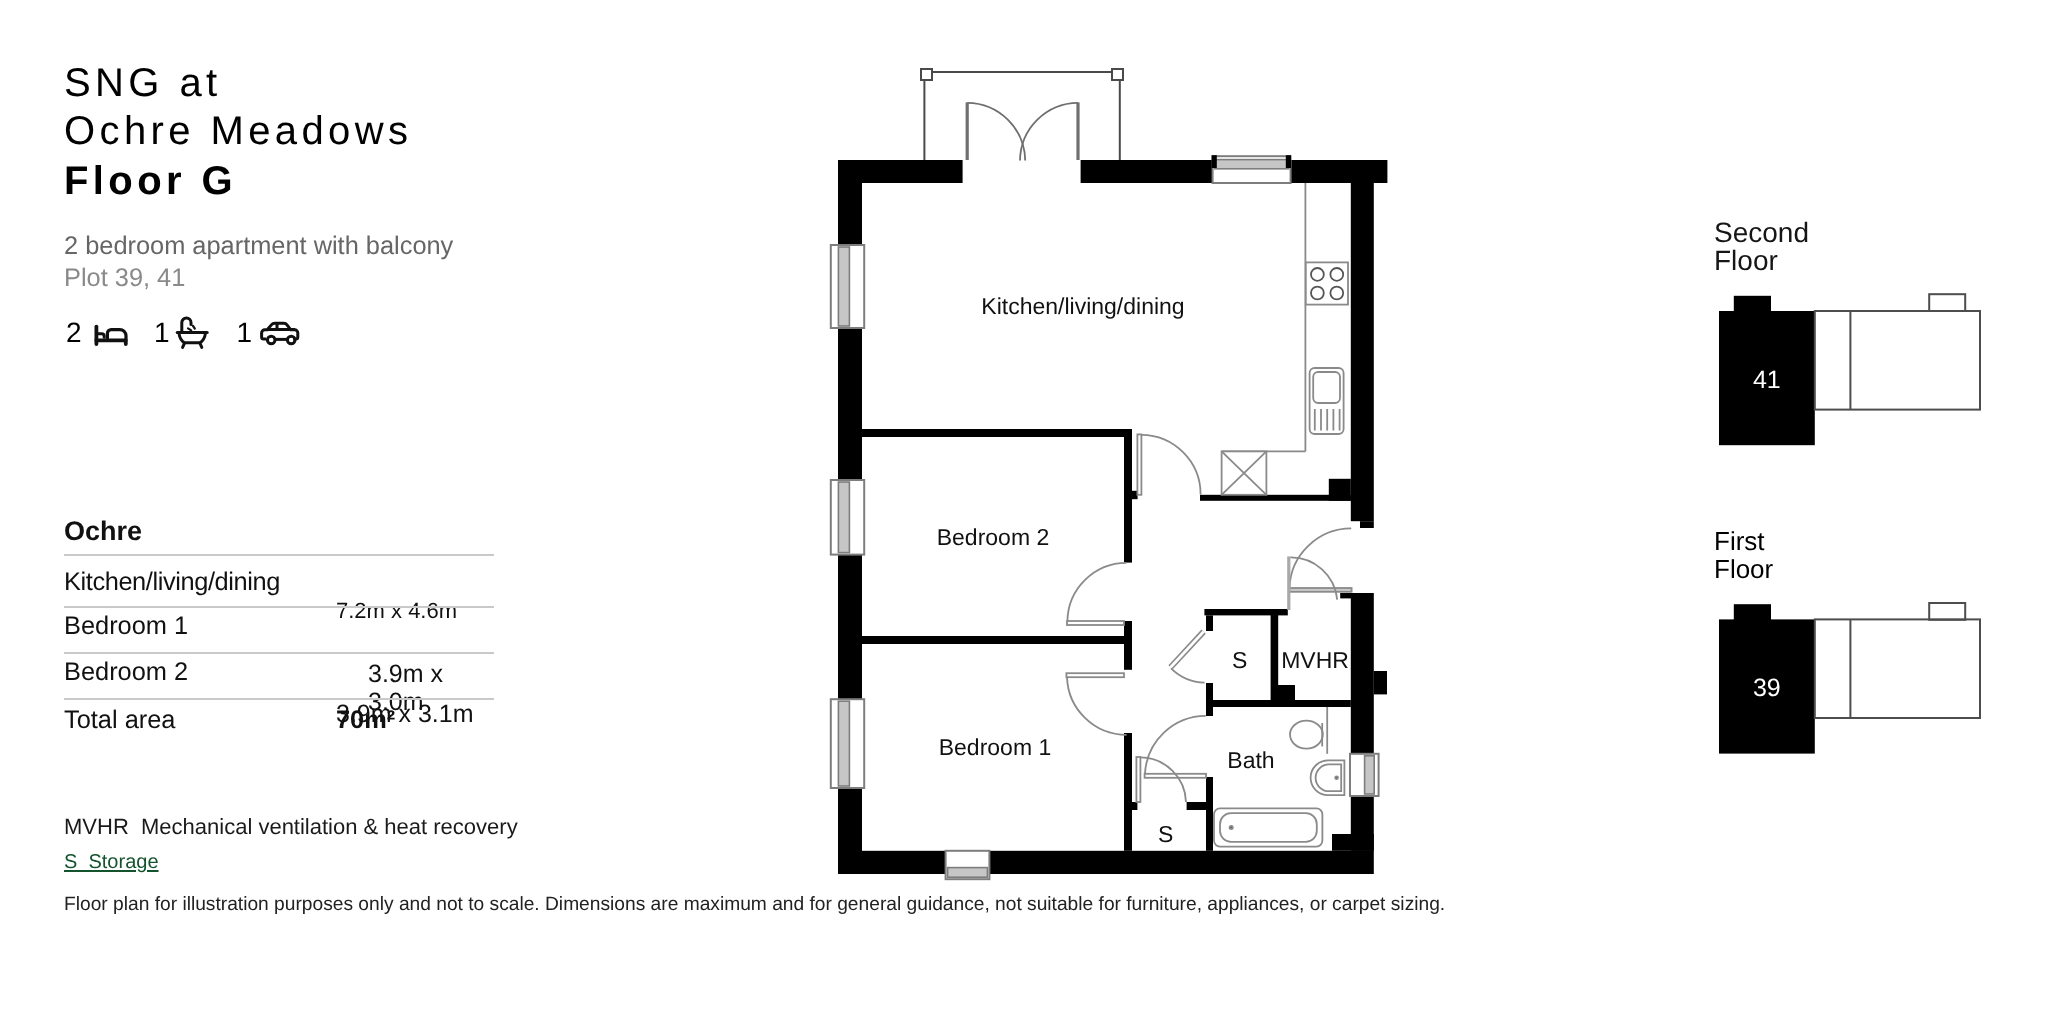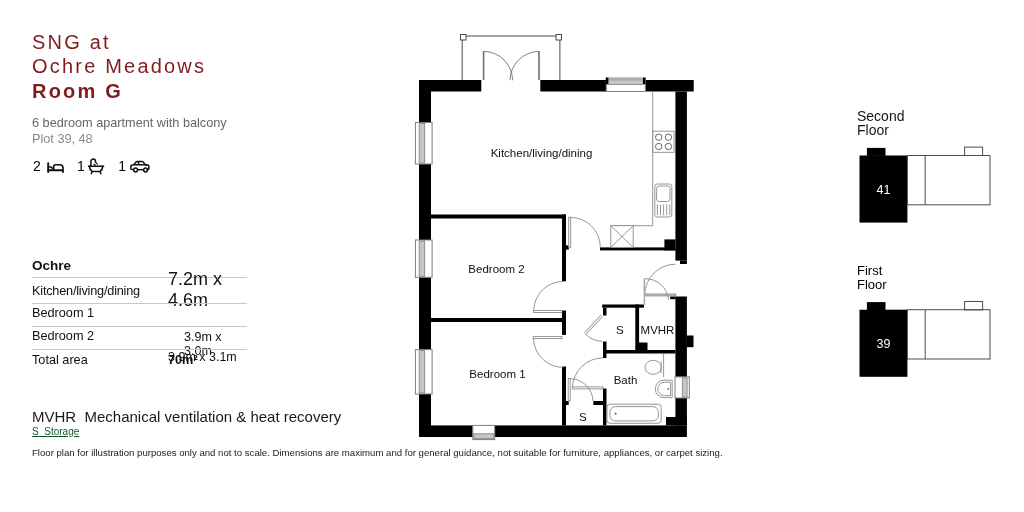--- a/index.html
+++ b/index.html
@@ -3,27 +3,27 @@
 <meta charset="utf-8">
 <style>
   html,body{margin:0;padding:0;background:#fff;}
   body{width:1024px;height:512px;position:relative;overflow:hidden;
        font-family:"Liberation Sans",sans-serif;color:#111;}
   .abs{position:absolute;}
 </style>
 </head>
 <body>
 
-<div class="abs" style="left:32px;top:29.5px;font-size:20px;line-height:24.6px;letter-spacing:2.2px;color:#7f1d1d;">
-  SNG at<br>Ochre Meadows<br><span style="font-weight:bold;">Room G</span>
+<div class="abs" style="left:32px;top:29.5px;font-size:20px;line-height:24.6px;letter-spacing:2.2px;color:#000000;">
+  SNG at<br>Ochre Meadows<br><span style="font-weight:bold;">Floor G</span>
 </div>
 
-<div class="abs" style="left:32px;top:116px;font-size:12.7px;color:#666;">6 bedroom apartment with balcony</div>
-
-<div class="abs" style="left:32px;top:131.8px;font-size:12.7px;color:#8a8a8a;">Plot 39, 48</div>
+<div class="abs" style="left:32px;top:116px;font-size:12.7px;color:#666;">2 bedroom apartment with balcony</div>
+
+<div class="abs" style="left:32px;top:131.8px;font-size:12.7px;color:#8a8a8a;">Plot 39, 41</div>
 
 <div class="abs" style="left:32px;top:156.5px;font-size:14px;color:#111;">
   <svg width="125" height="18" viewBox="0 0 125 18">
 
     <text x="1" y="14" font-size="14">2</text>
 
     <g fill="none" stroke="#111" stroke-width="1.9" stroke-linecap="round" stroke-linejoin="round">
       <path d="M16.2 15 V6.3"></path>
       <path d="M16.2 13.2 H30.9 V15"></path>
       <path d="M16.2 9.9 h2.6 a1.3 1.3 0 0 1 1.3 1.3 v0.4" stroke-width="1.5"></path>
@@ -51,36 +51,36 @@
     </g>
   </svg>
 </div>
 
 <div class="abs" style="left:32px;top:0px;width:215px;">
 
   <div class="abs" style="left:0;top:257.5px;font-size:13.5px;font-weight:bold;color:#111;">Ochre</div>
   <div class="abs" style="left:0;top:277px;width:215px;border-top:1px solid #c9c9c9;"></div>
 
   <div class="abs" style="left:0;top:283.6px;font-size:12.7px;letter-spacing:-0.2px;">Kitchen/living/dining</div>
-  <div class="abs" style="left:136px;top:269px;font-size:18px;">7.2m x 4.6m</div>
+  <div class="abs" style="left:136px;top:300px;font-size:11px;">7.2m x 4.6m</div>
   <div class="abs" style="left:0;top:303px;width:215px;border-top:1px solid #c9c9c9;"></div>
 
   <div class="abs" style="left:0;top:305.8px;font-size:12.7px;">Bedroom 1</div>
   <div class="abs" style="left:136px;top:306.1px;font-size:12.5px;margin-top:44px;">3.9m x 3.1m</div>
   <div class="abs" style="left:0;top:326px;width:215px;border-top:1px solid #c9c9c9;"></div>
 
   <div class="abs" style="left:0;top:329.4px;font-size:12.7px;">Bedroom 2</div>
   <div class="abs" style="left:152px;top:329.7px;font-size:12.5px;">3.9m x 3.0m</div>
   <div class="abs" style="left:0;top:349px;width:215px;border-top:1px solid #c9c9c9;"></div>
 
   <div class="abs" style="left:0;top:353px;font-size:12.7px;font-weight:normal;">Total area</div>
   <div class="abs" style="left:136px;top:353px;font-size:12.7px;font-weight:bold;">70m²</div>
 </div>
 
-<div class="abs" style="left:32px;top:407.5px;font-size:15px;color:#1a1a1a;">MVHR&nbsp; Mechanical ventilation &amp; heat recovery</div>
+<div class="abs" style="left:32px;top:407.5px;font-size:11px;color:#1a1a1a;">MVHR&nbsp; Mechanical ventilation &amp; heat recovery</div>
 
 <div class="abs" style="left:32px;top:425.8px;font-size:10px;color:#14532d;text-decoration:underline;">S&nbsp; Storage</div>
 
 <div class="abs" style="left:32px;top:447px;font-size:9.6px;color:#222;">Floor plan for illustration purposes only and not to scale. Dimensions are maximum and for general guidance, not suitable for furniture, appliances, or carpet sizing.</div>
 
 <div class="abs" style="left:857px;top:108.9px;font-size:14px;line-height:14.1px;color:#161616;">Second<br>Floor</div>
 
 <div class="abs" style="left:857px;top:264.3px;font-size:13px;line-height:14.1px;color:#000000;">First<br>Floor</div>
 
 <svg class="abs" style="left:0;top:0;" width="1024" height="512" viewBox="0 0 1024 512">

